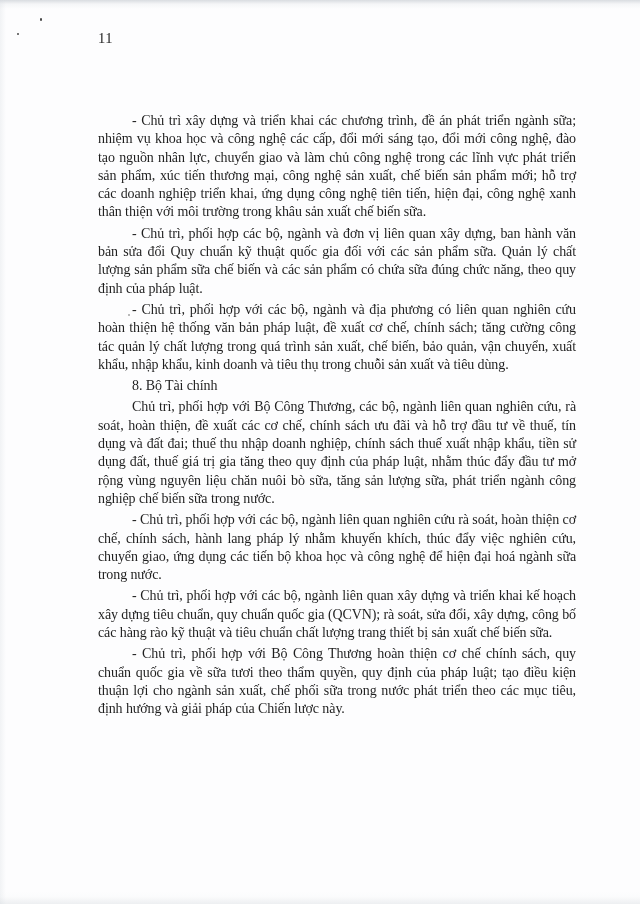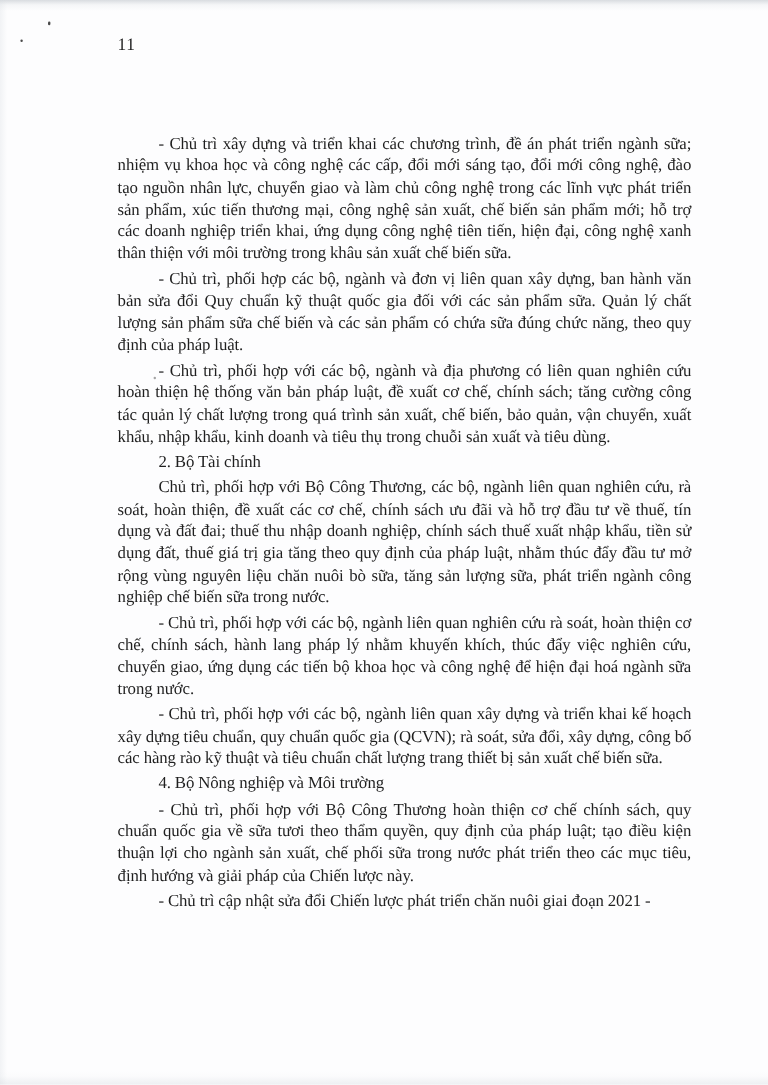--- a/index.html
+++ b/index.html
@@ -79,22 +79,20 @@
   <div class="speck s1"></div>
   <div class="speck s2"></div>
   <div class="speck s3"></div>
 
   <div class="page-number">11</div>
 
   <div class="content">
     <p>- Chủ trì xây dựng và triển khai các chương trình, đề án phát triển ngành sữa; nhiệm vụ khoa học và công nghệ các cấp, đổi mới sáng tạo, đổi mới công nghệ, đào tạo nguồn nhân lực, chuyển giao và làm chủ công nghệ trong các lĩnh vực phát triển sản phẩm, xúc tiến thương mại, công nghệ sản xuất, chế biến sản phẩm mới; hỗ trợ các doanh nghiệp triển khai, ứng dụng công nghệ tiên tiến, hiện đại, công nghệ xanh thân thiện với môi trường trong khâu sản xuất chế biến sữa.</p>
     <p>- Chủ trì, phối hợp các bộ, ngành và đơn vị liên quan xây dựng, ban hành văn bản sửa đổi Quy chuẩn kỹ thuật quốc gia đối với các sản phẩm sữa. Quản lý chất lượng sản phẩm sữa chế biến và các sản phẩm có chứa sữa đúng chức năng, theo quy định của pháp luật.</p>
     <p>- Chủ trì, phối hợp với các bộ, ngành và địa phương có liên quan nghiên cứu hoàn thiện hệ thống văn bản pháp luật, đề xuất cơ chế, chính sách; tăng cường công tác quản lý chất lượng trong quá trình sản xuất, chế biến, bảo quản, vận chuyển, xuất khẩu, nhập khẩu, kinh doanh và tiêu thụ trong chuỗi sản xuất và tiêu dùng.</p>
-    <p class="heading">2. Bộ Tài chính</p>
+    <p class="heading">8. Bộ Tài chính</p>
     <p>Chủ trì, phối hợp với Bộ Công Thương, các bộ, ngành liên quan nghiên cứu, rà soát, hoàn thiện, đề xuất các cơ chế, chính sách ưu đãi và hỗ trợ đầu tư về thuế, tín dụng và đất đai; thuế thu nhập doanh nghiệp, chính sách thuế xuất nhập khẩu, tiền sử dụng đất, thuế giá trị gia tăng theo quy định của pháp luật, nhằm thúc đẩy đầu tư mở rộng vùng nguyên liệu chăn nuôi bò sữa, tăng sản lượng sữa, phát triển ngành công nghiệp chế biến sữa trong nước.</p>
     <p>- Chủ trì, phối hợp với các bộ, ngành liên quan nghiên cứu rà soát, hoàn thiện cơ chế, chính sách, hành lang pháp lý nhằm khuyến khích, thúc đẩy việc nghiên cứu, chuyển giao, ứng dụng các tiến bộ khoa học và công nghệ để hiện đại hoá ngành sữa trong nước.</p>
     <p>- Chủ trì, phối hợp với các bộ, ngành liên quan xây dựng và triển khai kế hoạch xây dựng tiêu chuẩn, quy chuẩn quốc gia (QCVN); rà soát, sửa đổi, xây dựng, công bố các hàng rào kỹ thuật và tiêu chuẩn chất lượng trang thiết bị sản xuất chế biến sữa.</p>
-    <p class="heading">4. Bộ Nông nghiệp và Môi trường</p>
     <p>- Chủ trì, phối hợp với Bộ Công Thương hoàn thiện cơ chế chính sách, quy chuẩn quốc gia về sữa tươi theo thẩm quyền, quy định của pháp luật; tạo điều kiện thuận lợi cho ngành sản xuất, chế phối sữa trong nước phát triển theo các mục tiêu, định hướng và giải pháp của Chiến lược này.</p>
-    <p>- Chủ trì cập nhật sửa đổi Chiến lược phát triển chăn nuôi giai đoạn 2021 -</p>
   </div>
 
 </div>
 
 </body></html>

